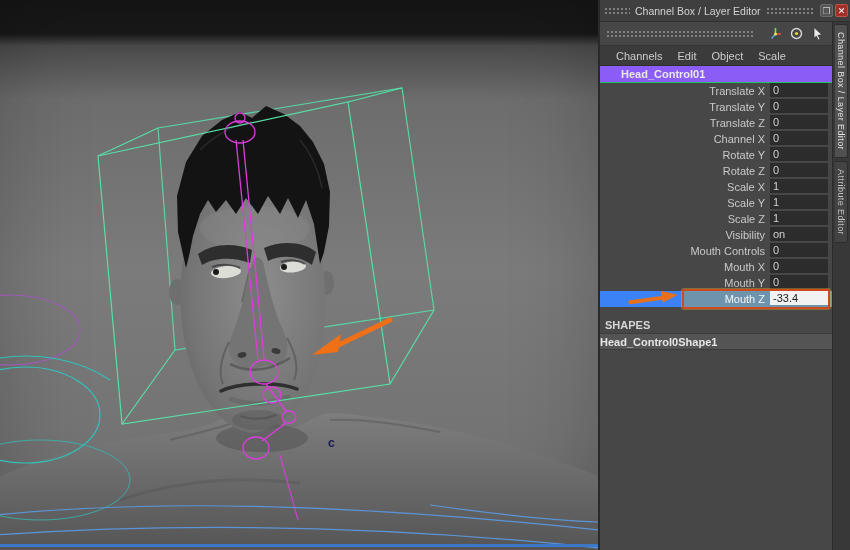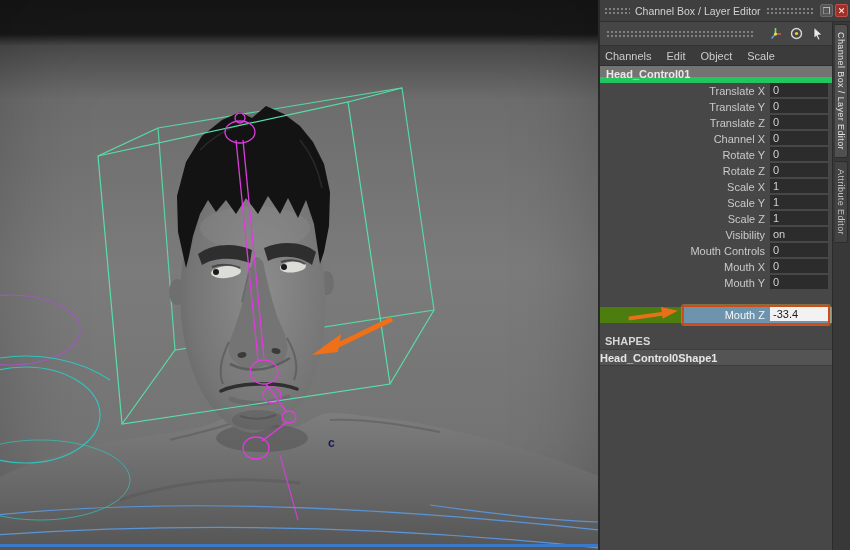--- a/index.html
+++ b/index.html
@@ -24,31 +24,31 @@
   .tb-icon{width:13px;height:13px;margin-left:2px;font-size:9px;line-height:13px;text-align:center;color:#cfcfcf;background:#555;border:1px solid #6a6a6a;border-radius:2px;cursor:pointer;}
   .tb-icon.close{background:#a03028;border-color:#c05048;color:#fff;font-weight:bold;}
 
   #panelbody{flex:1;display:flex;}
   #cbcol{width:232px;flex:0 0 232px;display:flex;flex-direction:column;}
 
   #toolrow{height:24px;background:#464646;border-bottom:1px solid #333;display:flex;align-items:center;padding:0 6px;}
   #toolrow .grip-t{flex:1;height:8px;margin-right:8px;}
   .tool-icon{width:17px;height:17px;margin-left:4px;display:flex;align-items:center;justify-content:center;cursor:pointer;}
 
-  #menurow{height:20px;background:#3b3b3b;border-bottom:1px solid #2f2f2f;display:flex;align-items:center;padding-left:5px;gap:15px;}
+  #menurow{height:20px;background:#3b3b3b;border-bottom:1px solid #2f2f2f;display:flex;align-items:center;padding-left:16px;gap:15px;}
   .menu-item{font-size:11px;color:#cccccc;cursor:pointer;}
 
   #cbcontent{flex:1;background:#474747;overflow:hidden;}
-  #obj-header{height:17px;line-height:17px;background:#737373;color:#e9e9e9;font-size:11px;font-weight:bold;padding-left:6px;border-bottom:6px solid #22c55e;}
+  #obj-header{height:17px;line-height:17px;background:#8b5cf6;color:#e9e9e9;font-size:11px;font-weight:bold;padding-left:21px;border-bottom:1px solid #22c55e;}
 
   .ch-row{position:relative;height:16px;line-height:16px;display:flex;padding-right:4px;font-size:11px;cursor:pointer;}
   .ch-label{flex:1;text-align:right;padding-right:5px;color:#c9c9c9;position:relative;z-index:1;white-space:nowrap;}
   .ch-value{width:58px;height:14px;line-height:14px;background:#2c2c2c;color:#cfcfcf;padding-left:3px;position:relative;z-index:1;}
   .sel-band,.annot-box,.annot-arrow{display:none;}
-  .ch-row.selected{background:#4d7c0f;margin-top:16px;}
+  .ch-row.selected{background:#3b82f6;}
   .ch-row.selected .ch-label{color:#f4f6f8;}
   .ch-row.selected .ch-value{background:#f2f2f2;color:#1c1c1c;}
   .ch-row.selected .sel-band{display:block;position:absolute;left:84px;right:0;top:0;bottom:0;background:#6e93ac;z-index:0;}
   .ch-row.selected .annot-box{display:block;position:absolute;left:82px;right:2px;top:-2px;bottom:-2px;border:2px solid #cf4a1d;border-radius:2px;z-index:2;pointer-events:none;box-shadow:0 0 0 1px rgba(240,190,60,.35);}
   .ch-row.selected .annot-arrow{display:block;position:absolute;left:28px;top:1px;width:52px;height:13px;z-index:3;transform:rotate(-8deg);pointer-events:none;}
   .ch-row.selected .annot-arrow::before{content:"";position:absolute;left:0;top:5px;width:36px;height:3.5px;background:#e8701a;border-radius:2px;}
   .ch-row.selected .annot-arrow::after{content:"";position:absolute;left:34px;top:0;border-left:16px solid #e8701a;border-top:6.5px solid transparent;border-bottom:6.5px solid transparent;}
 
   #shapes-header{height:16px;line-height:16px;color:#d6d6d6;font-size:11px;font-weight:bold;padding-left:5px;margin-top:10px;}
   #shape-row{height:17px;line-height:17px;background:#545454;color:#e6e6e6;font-size:11px;font-weight:bold;border-top:1px solid #3d3d3d;border-bottom:1px solid #3d3d3d;}

